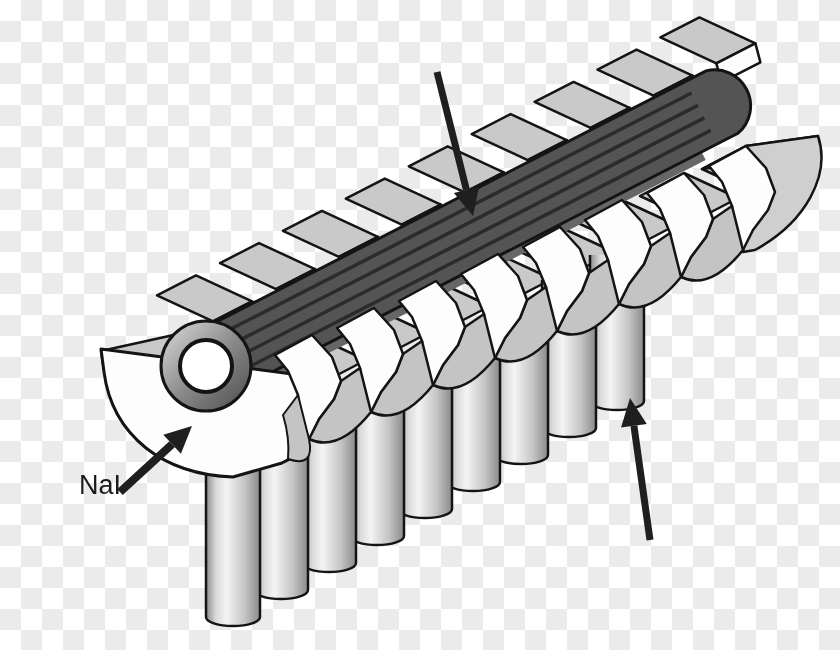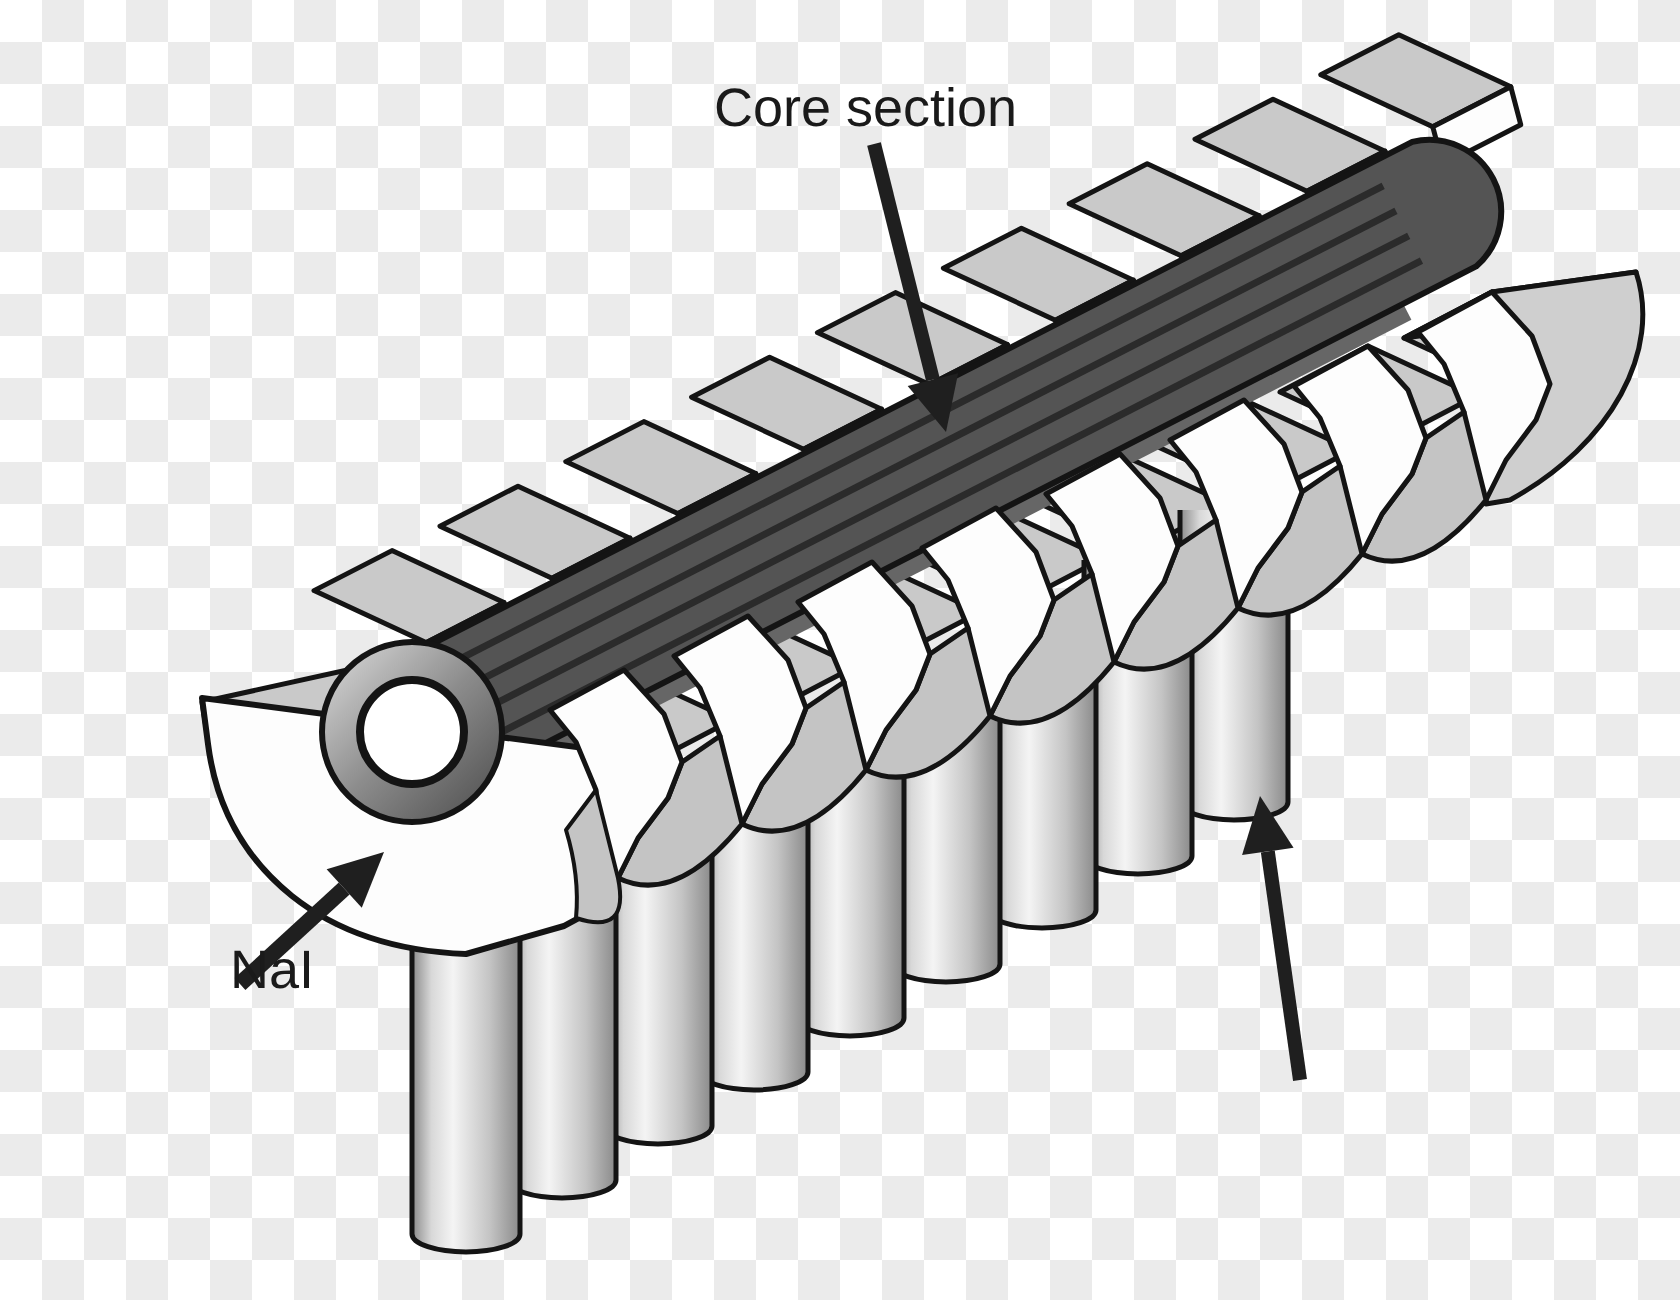--- a/index.html
+++ b/index.html
@@ -112,19 +112,18 @@
       <circle cx="206" cy="366" r="45" fill="url(#ringGrad)" stroke="#141414" stroke-width="3"></circle>
       <circle cx="206" cy="366" r="26" fill="#ffffff" stroke="#141414" stroke-width="4"></circle>
       <line x1="437" y1="72" x2="466.451538124019" y2="189.80615249607604" stroke="#1f1f1f" stroke-width="7"></line>
       <path d="M473,216 L453.8396856221297,192.95911562154836 L479.0633906259083,186.6531893706037 Z" fill="#1f1f1f" stroke="none"></path>
       <line x1="120" y1="492" x2="172.09683821457998" y2="444.24456496996834" stroke="#1f1f1f" stroke-width="8"></line>
       <path d="M192,426 L180.88125838530547,453.82756879257795 L163.31241804385448,434.6615611473587 Z" fill="#1f1f1f" stroke="none"></path>
       <line x1="650" y1="540" x2="633.905118611685" y2="425.72634214296346" stroke="#1f1f1f" stroke-width="7"></line>
       <path d="M630,398 L646.7780631780608,423.9132513589669 L621.0321740453091,427.53943292696005 Z" fill="#1f1f1f" stroke="none"></path>
     </svg>
 
-  <div class="label" style="left:357px;top:40px;">Core section</div>
 
-  <div class="label centered" style="left:18px;top:471px;width:164px;margin-left:36px;">
+  <div class="label centered" style="left:18px;top:471px;width:164px;">
     <div>NaI</div>
   </div>
 
 </div>
 
 </body></html>

